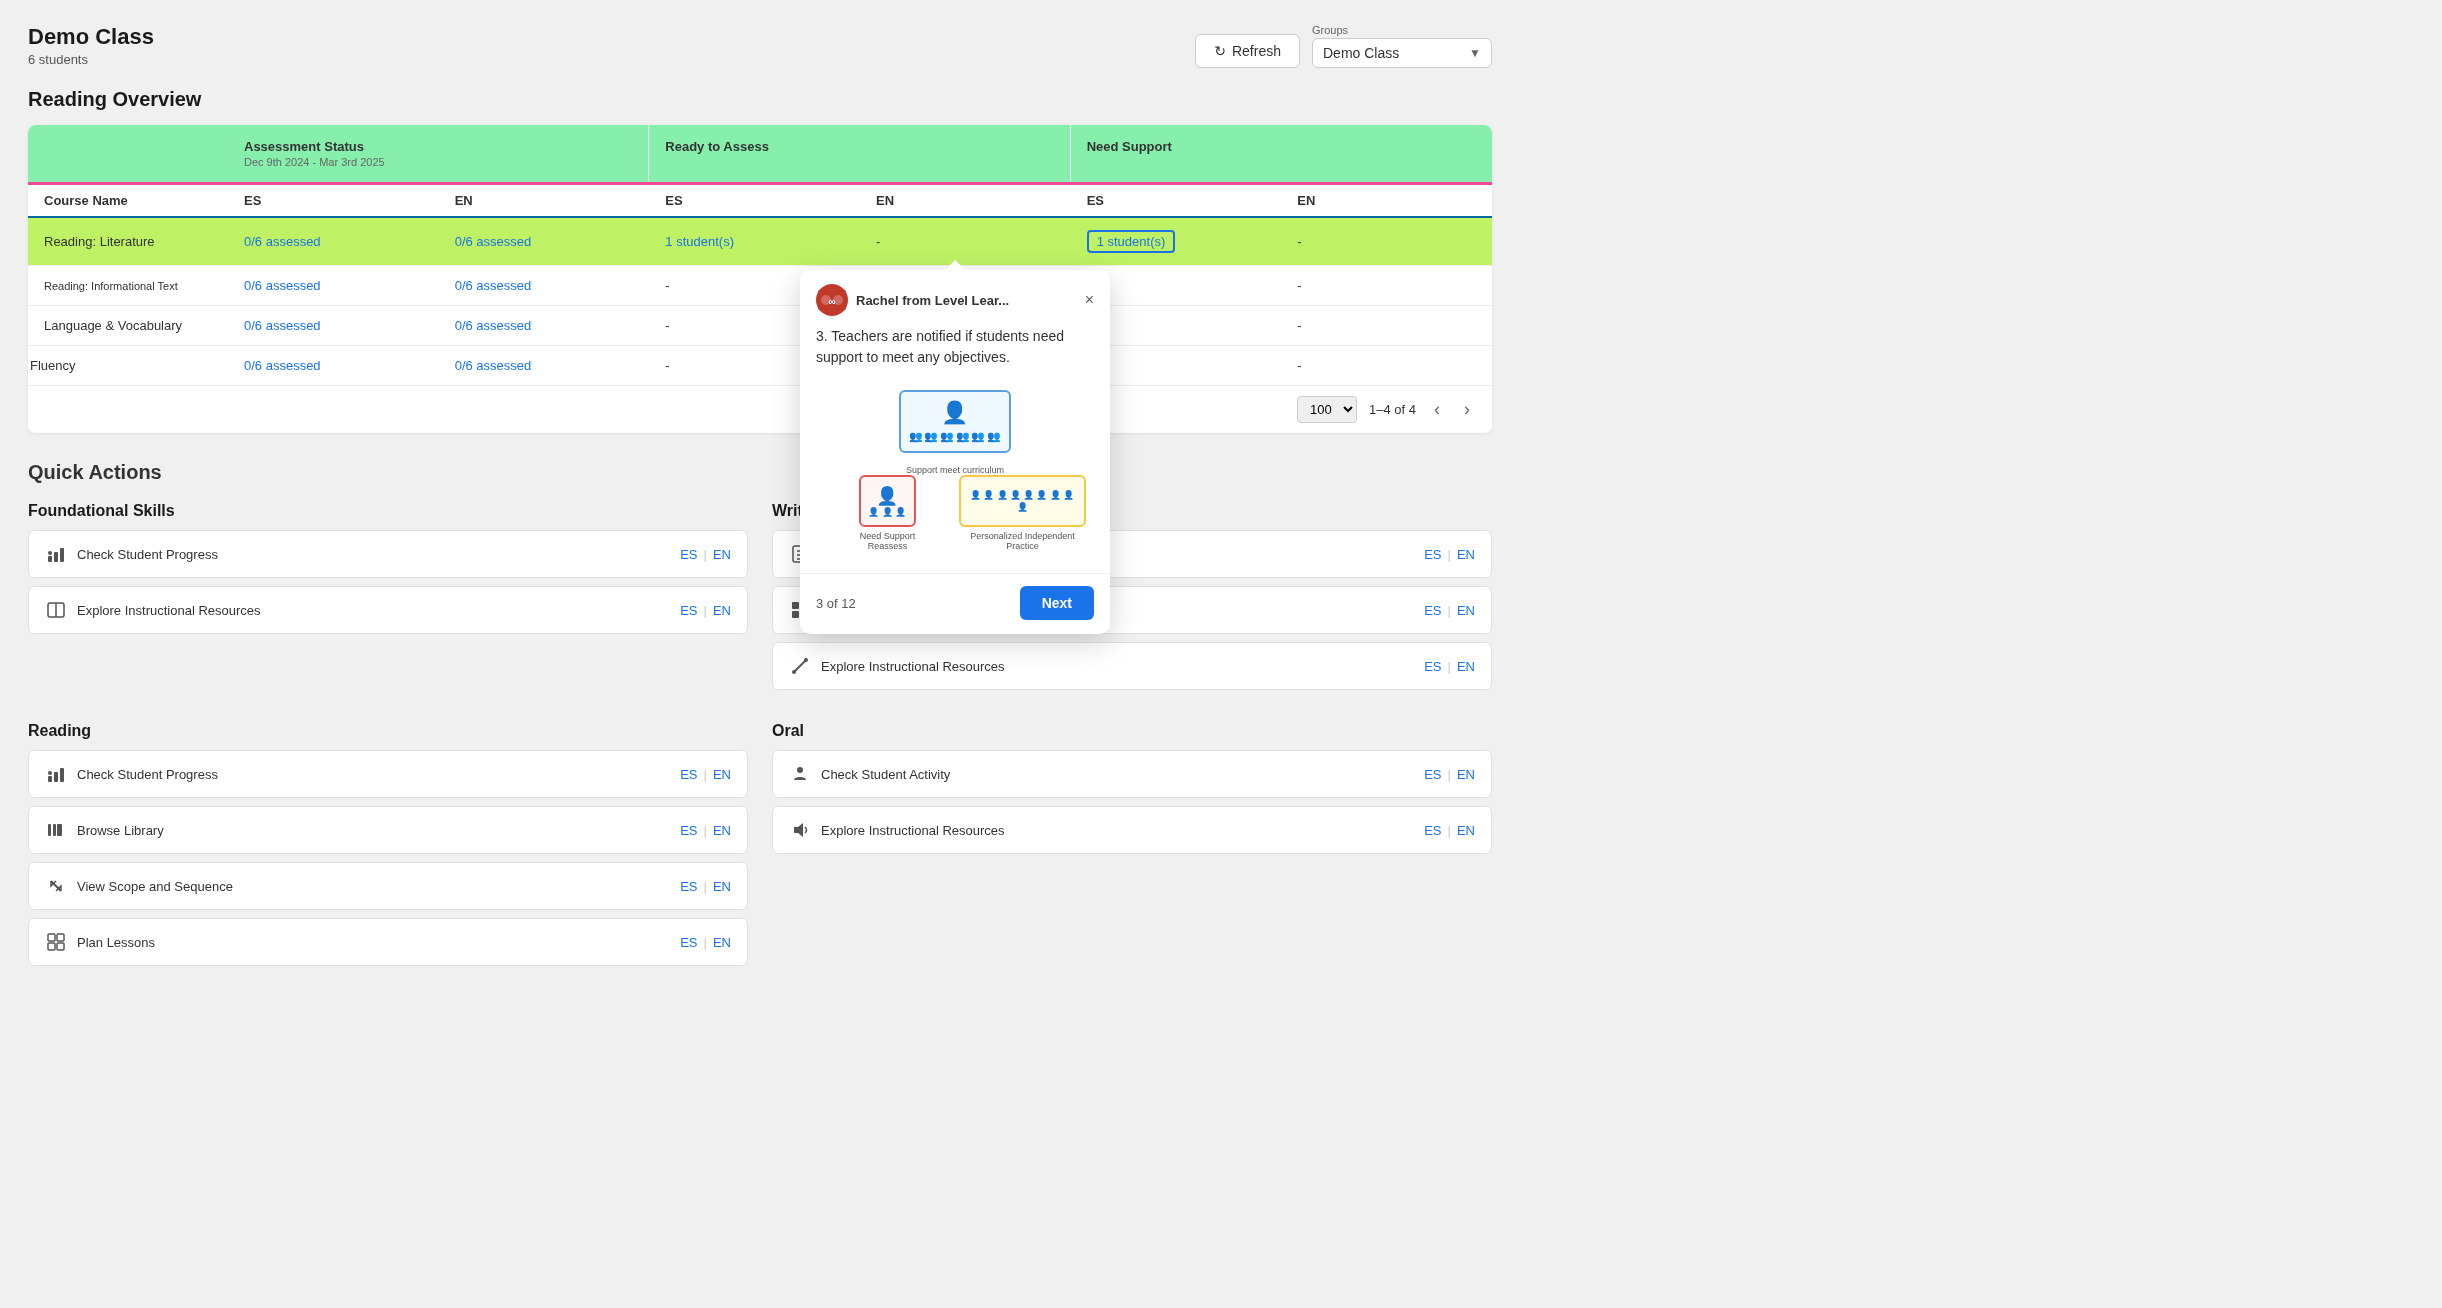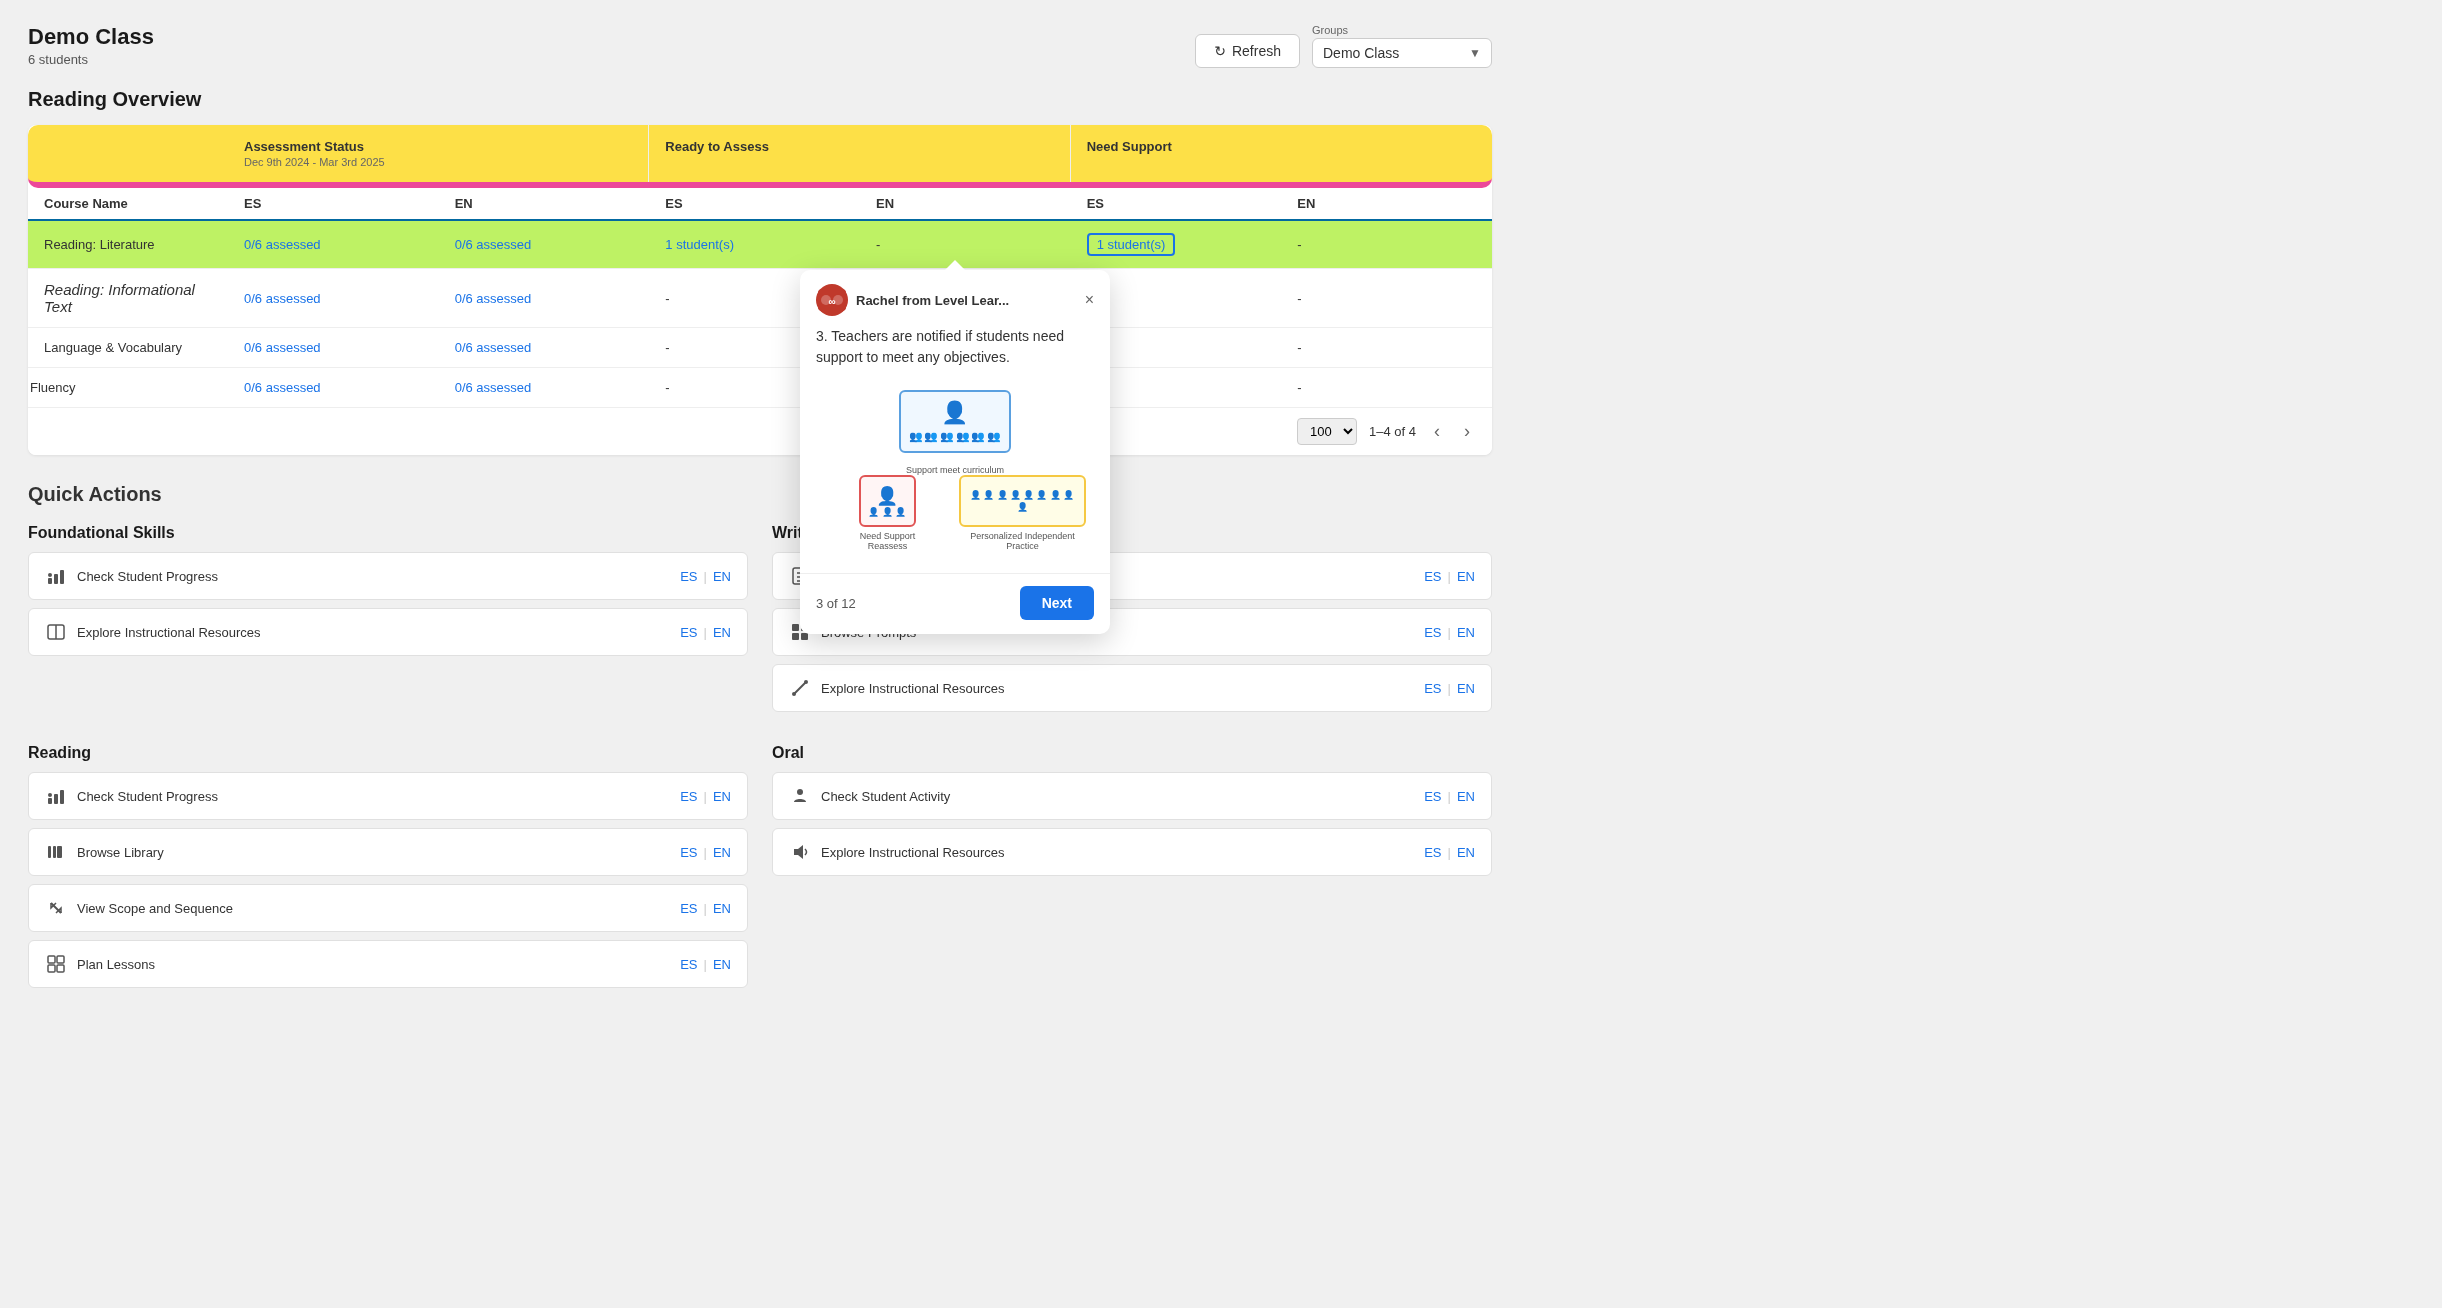--- a/index.html
+++ b/index.html
@@ -84,21 +84,21 @@
           <span style="font-size:12px;color:#666;">▼</span>
         </div>
       </div>
     </div>
   </div>
 
   <div>
     <div class="section-title">Reading Overview</div>
     <div class="table-card">
 
-      <div style="display:grid;grid-template-columns:200px 1fr 1fr 1fr 1fr 1fr 1fr;background:#fde047;border-bottom:6px solid #ec4899;border-radius:10px;">
+      <div style="display:grid;grid-template-columns:200px 1fr 1fr 1fr 1fr 1fr 1fr;background:#86efac;border-bottom:3px solid #ec4899;">
         <div style="padding:14px 16px;"></div>
         <div style="grid-column:span 2;padding:14px 16px;border-right:1px solid #eee;">
           <div style="font-weight:700;font-size:13px;">Assessment Status</div>
           <div style="font-size:11px;color:#666;margin-top:2px;">Dec 9th 2024 - Mar 3rd 2025</div>
         </div>
         <div style="grid-column:span 2;padding:14px 16px;text-align:left;border-right:1px solid #eee;">
           <div style="font-weight:700;font-size:13px;">Ready to Assess</div>
         </div>
         <div style="grid-column:span 2;padding:14px 16px;text-align:left;">
           <div style="font-weight:700;font-size:13px;">Need Support</div>
@@ -127,21 +127,21 @@
             <div style="padding: 12px 16px; font-size: 13px; color: rgb(51, 51, 51); display: flex; align-items: center;">
               <a href="#" style="color:#1a73e8;text-decoration:none;">1 student(s)</a>
             </div>
             <div style="padding: 12px 16px; font-size: 13px; color: rgb(51, 51, 51); display: flex; align-items: center;">-</div>
             <div style="padding: 12px 16px; font-size: 13px; color: rgb(51, 51, 51); display: flex; align-items: center;">
               <span style="border:2px solid #1a73e8;border-radius:4px;padding:2px 8px;color:#1a73e8;cursor:pointer;">1 student(s)</span>
             </div>
             <div style="padding: 12px 16px; font-size: 13px; color: rgb(51, 51, 51); display: flex; align-items: center;">-</div>
           </div>
           <div style="display: grid; grid-template-columns: 200px 1fr 1fr 1fr 1fr 1fr 1fr; border-bottom: 1px solid rgb(238, 238, 238); background: white;">
-            <div style="padding: 12px 16px; font-size: 15px; color: rgb(51, 51, 51); display: flex; align-items: center; font-style: italic;">Reading: Informational Text</div>
+            <div style="padding: 12px 16px; font-size: 11px; color: rgb(51, 51, 51); display: flex; align-items: center;">Reading: Informational Text</div>
             <div style="padding: 12px 16px; font-size: 13px; color: rgb(51, 51, 51); display: flex; align-items: center;">
               <a href="#" style="color:#1a73e8;text-decoration:none;">0/6 assessed</a>
             </div>
             <div style="padding: 12px 16px; font-size: 13px; color: rgb(51, 51, 51); display: flex; align-items: center;">
               <a href="#" style="color:#1a73e8;text-decoration:none;">0/6 assessed</a>
             </div>
             <div style="padding: 12px 16px; font-size: 13px; color: rgb(51, 51, 51); display: flex; align-items: center;">-</div>
             <div style="padding: 12px 16px; font-size: 13px; color: rgb(51, 51, 51); display: flex; align-items: center;">-</div>
             <div style="padding: 12px 16px; font-size: 13px; color: rgb(51, 51, 51); display: flex; align-items: center;">-</div>
             <div style="padding: 12px 16px; font-size: 13px; color: rgb(51, 51, 51); display: flex; align-items: center;">-</div>

